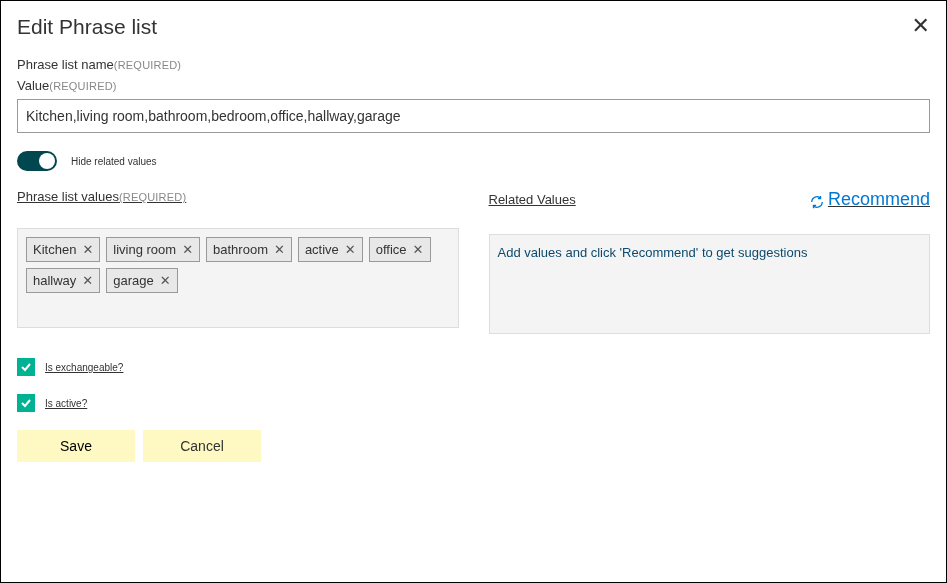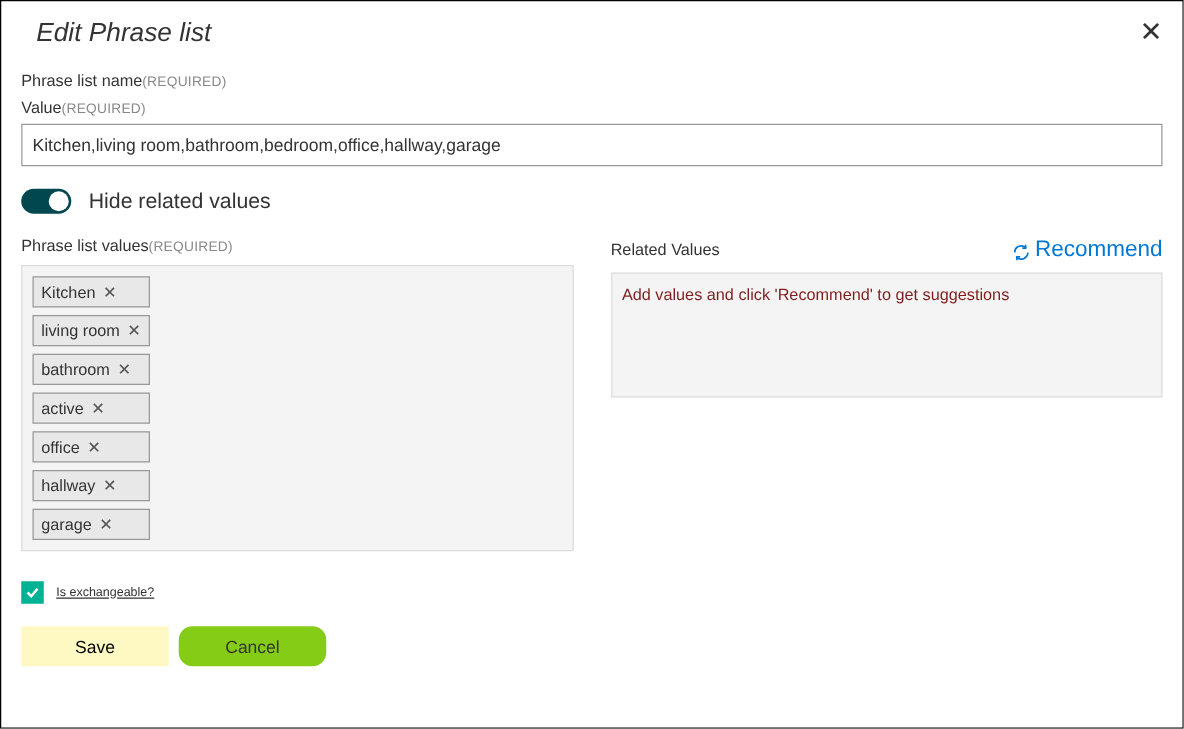--- a/index.html
+++ b/index.html
@@ -18,22 +18,21 @@
   }
   .header-row {
     display: flex;
     justify-content: space-between;
     align-items: flex-start;
   }
   .title {
     font-size: 21px;
     font-weight: 400;
     color: #333;
-    margin: 0 0 18px 12px;
-    font-style: italic;
+    margin: 0 0 18px 0;
   }
   .close-btn {
     font-size: 22px;
     line-height: 1;
     cursor: pointer;
     font-weight: 300;
   }
   .field-label {
     font-size: 13px;
     color: #333;
@@ -70,54 +69,54 @@
   }
   .toggle-knob {
     position: absolute;
     right: 2px;
     top: 2px;
     width: 16px;
     height: 16px;
     border-radius: 50%;
     background: #fff;
   }
-  .toggle-label { font-size: 17px; }
+  .toggle-label { font-size: 10px; }
   .two-col {
     display: flex;
     gap: 30px;
     margin-bottom: 24px;
   }
   .col-left { flex: 1; }
   .col-right { flex: 1; }
   .section-header {
     display: flex;
     justify-content: space-between;
     align-items: center;
-    margin-bottom: 8px;
+    margin-bottom: 24px;
+    text-decoration: underline;
   }
   .section-label { font-size: 13px; }
   .recommend-link {
     color: #0078d4;
     font-size: 18px;
     cursor: pointer;
     display: flex;
     align-items: center;
     gap: 4px;
   }
   .refresh-icon {
     width: 14px;
     height: 14px;
     display: inline-block;
   }
   .tags-box, .related-box {
     border: 1px solid #ddd;
     background: #f4f4f4;
     min-height: 100px;
     padding: 8px;
-    flex-direction: column;
   }
   .tags-box {
     display: flex;
     flex-wrap: wrap;
     gap: 6px;
     align-content: flex-start;
   }
   .tag {
     display: inline-flex;
     align-items: center;
@@ -128,21 +127,21 @@
     gap: 6px;
   }
   .tag-x {
     color: #555;
     cursor: pointer;
     font-size: 13px;
     line-height: 1;
   }
   .related-text {
     font-size: 13px;
-    color: #7f1d1d;
+    color: #0c4a6e;
   }
   .check-row {
     display: flex;
     align-items: center;
     gap: 10px;
     margin-bottom: 18px;
   }
   .checkbox {
     width: 18px;
     height: 18px;
@@ -161,21 +160,21 @@
   }
   .btn {
     min-width: 118px;
     height: 32px;
     border: none;
     font-size: 14px;
     cursor: pointer;
     font-family: inherit;
   }
   .btn-primary { background: #fef9c3; color: #000; }
-  .btn-secondary { background: #84cc16; color: #333; border-radius: 11px; }
+  .btn-secondary { background: #fef9c3; color: #333; }
 </style>
 </head>
 <body>
 
 <div class="dialog">
 
   <div class="header-row">
     <h1 class="title">Edit Phrase list</h1>
     <span class="close-btn">✕</span>
   </div>
@@ -258,19 +257,27 @@
 
   <div class="check-row">
     <div class="checkbox">
       <svg viewBox="0 0 12 12">
           <path d="M2 6l3 3 5-6" stroke="#fff" stroke-width="2" fill="none"></path>
         </svg>
     </div>
     <span class="check-label">Is exchangeable?</span>
   </div>
 
+  <div class="check-row">
+    <div class="checkbox">
+      <svg viewBox="0 0 12 12">
+          <path d="M2 6l3 3 5-6" stroke="#fff" stroke-width="2" fill="none"></path>
+        </svg>
+    </div>
+    <span class="check-label">Is active?</span>
+  </div>
 
   <div class="btn-row">
     <button class="btn btn-primary">Save</button>
     <button class="btn btn-secondary">Cancel</button>
   </div>
 
 </div>
 
 </body></html>

